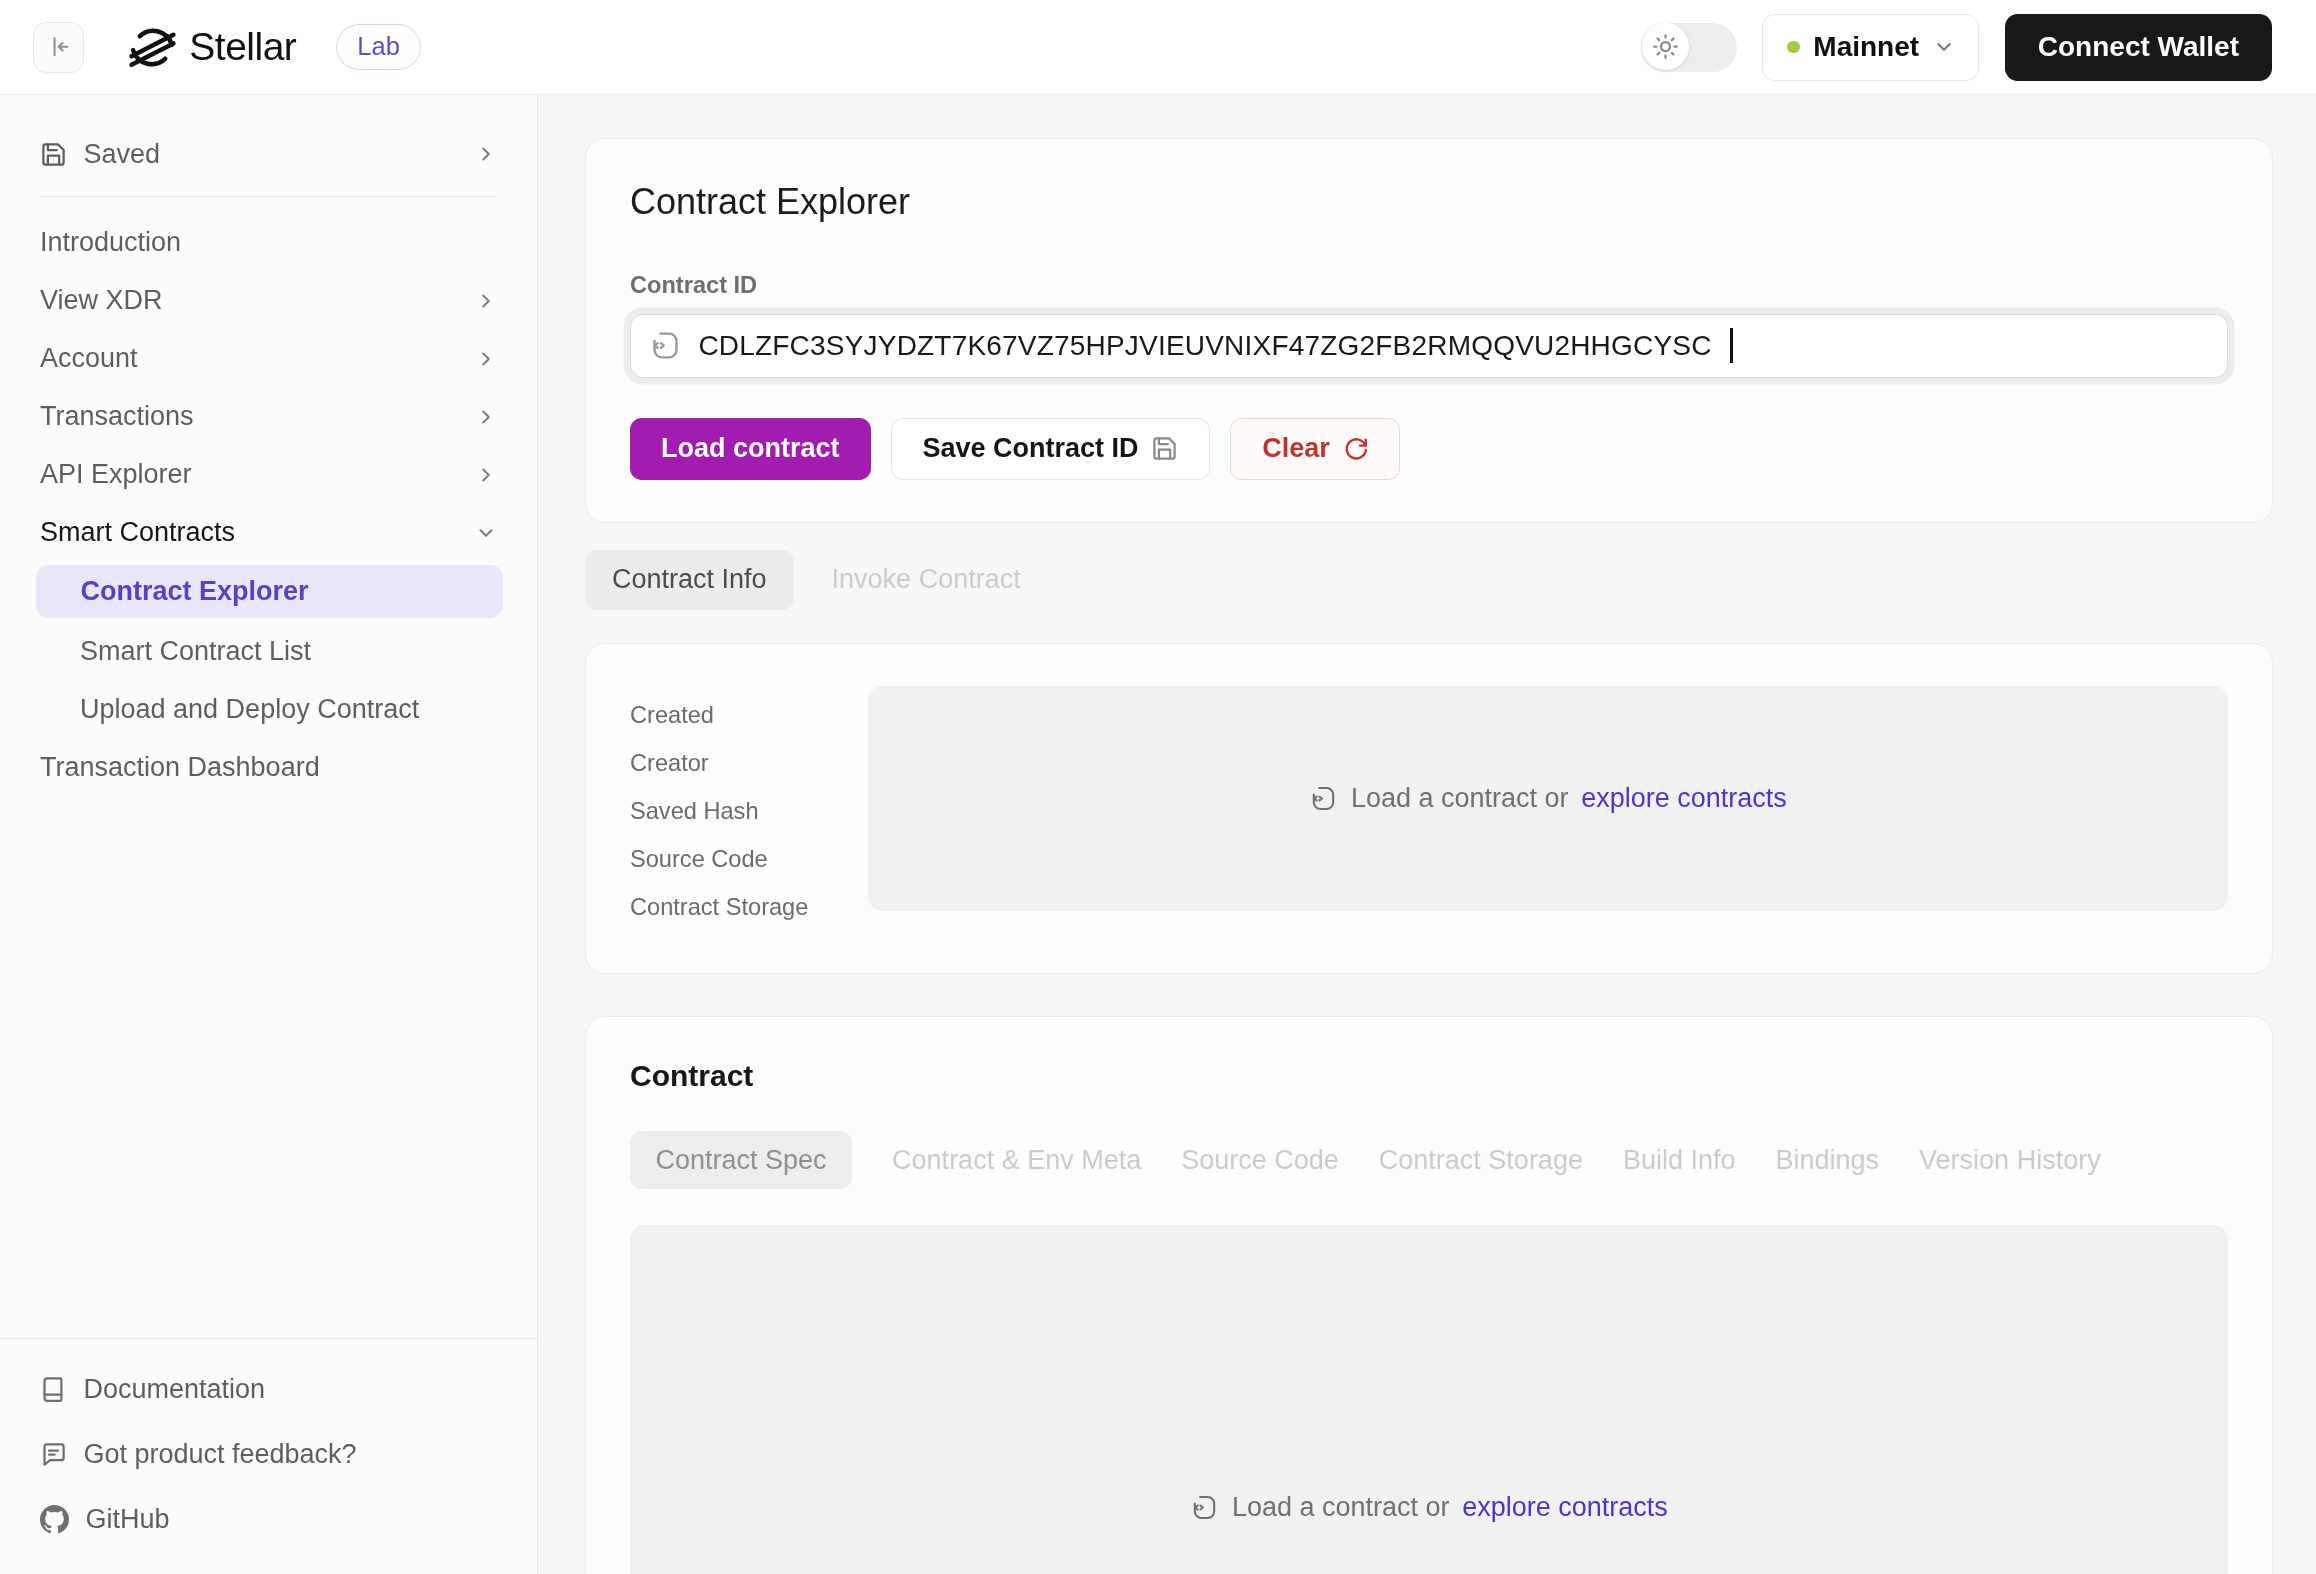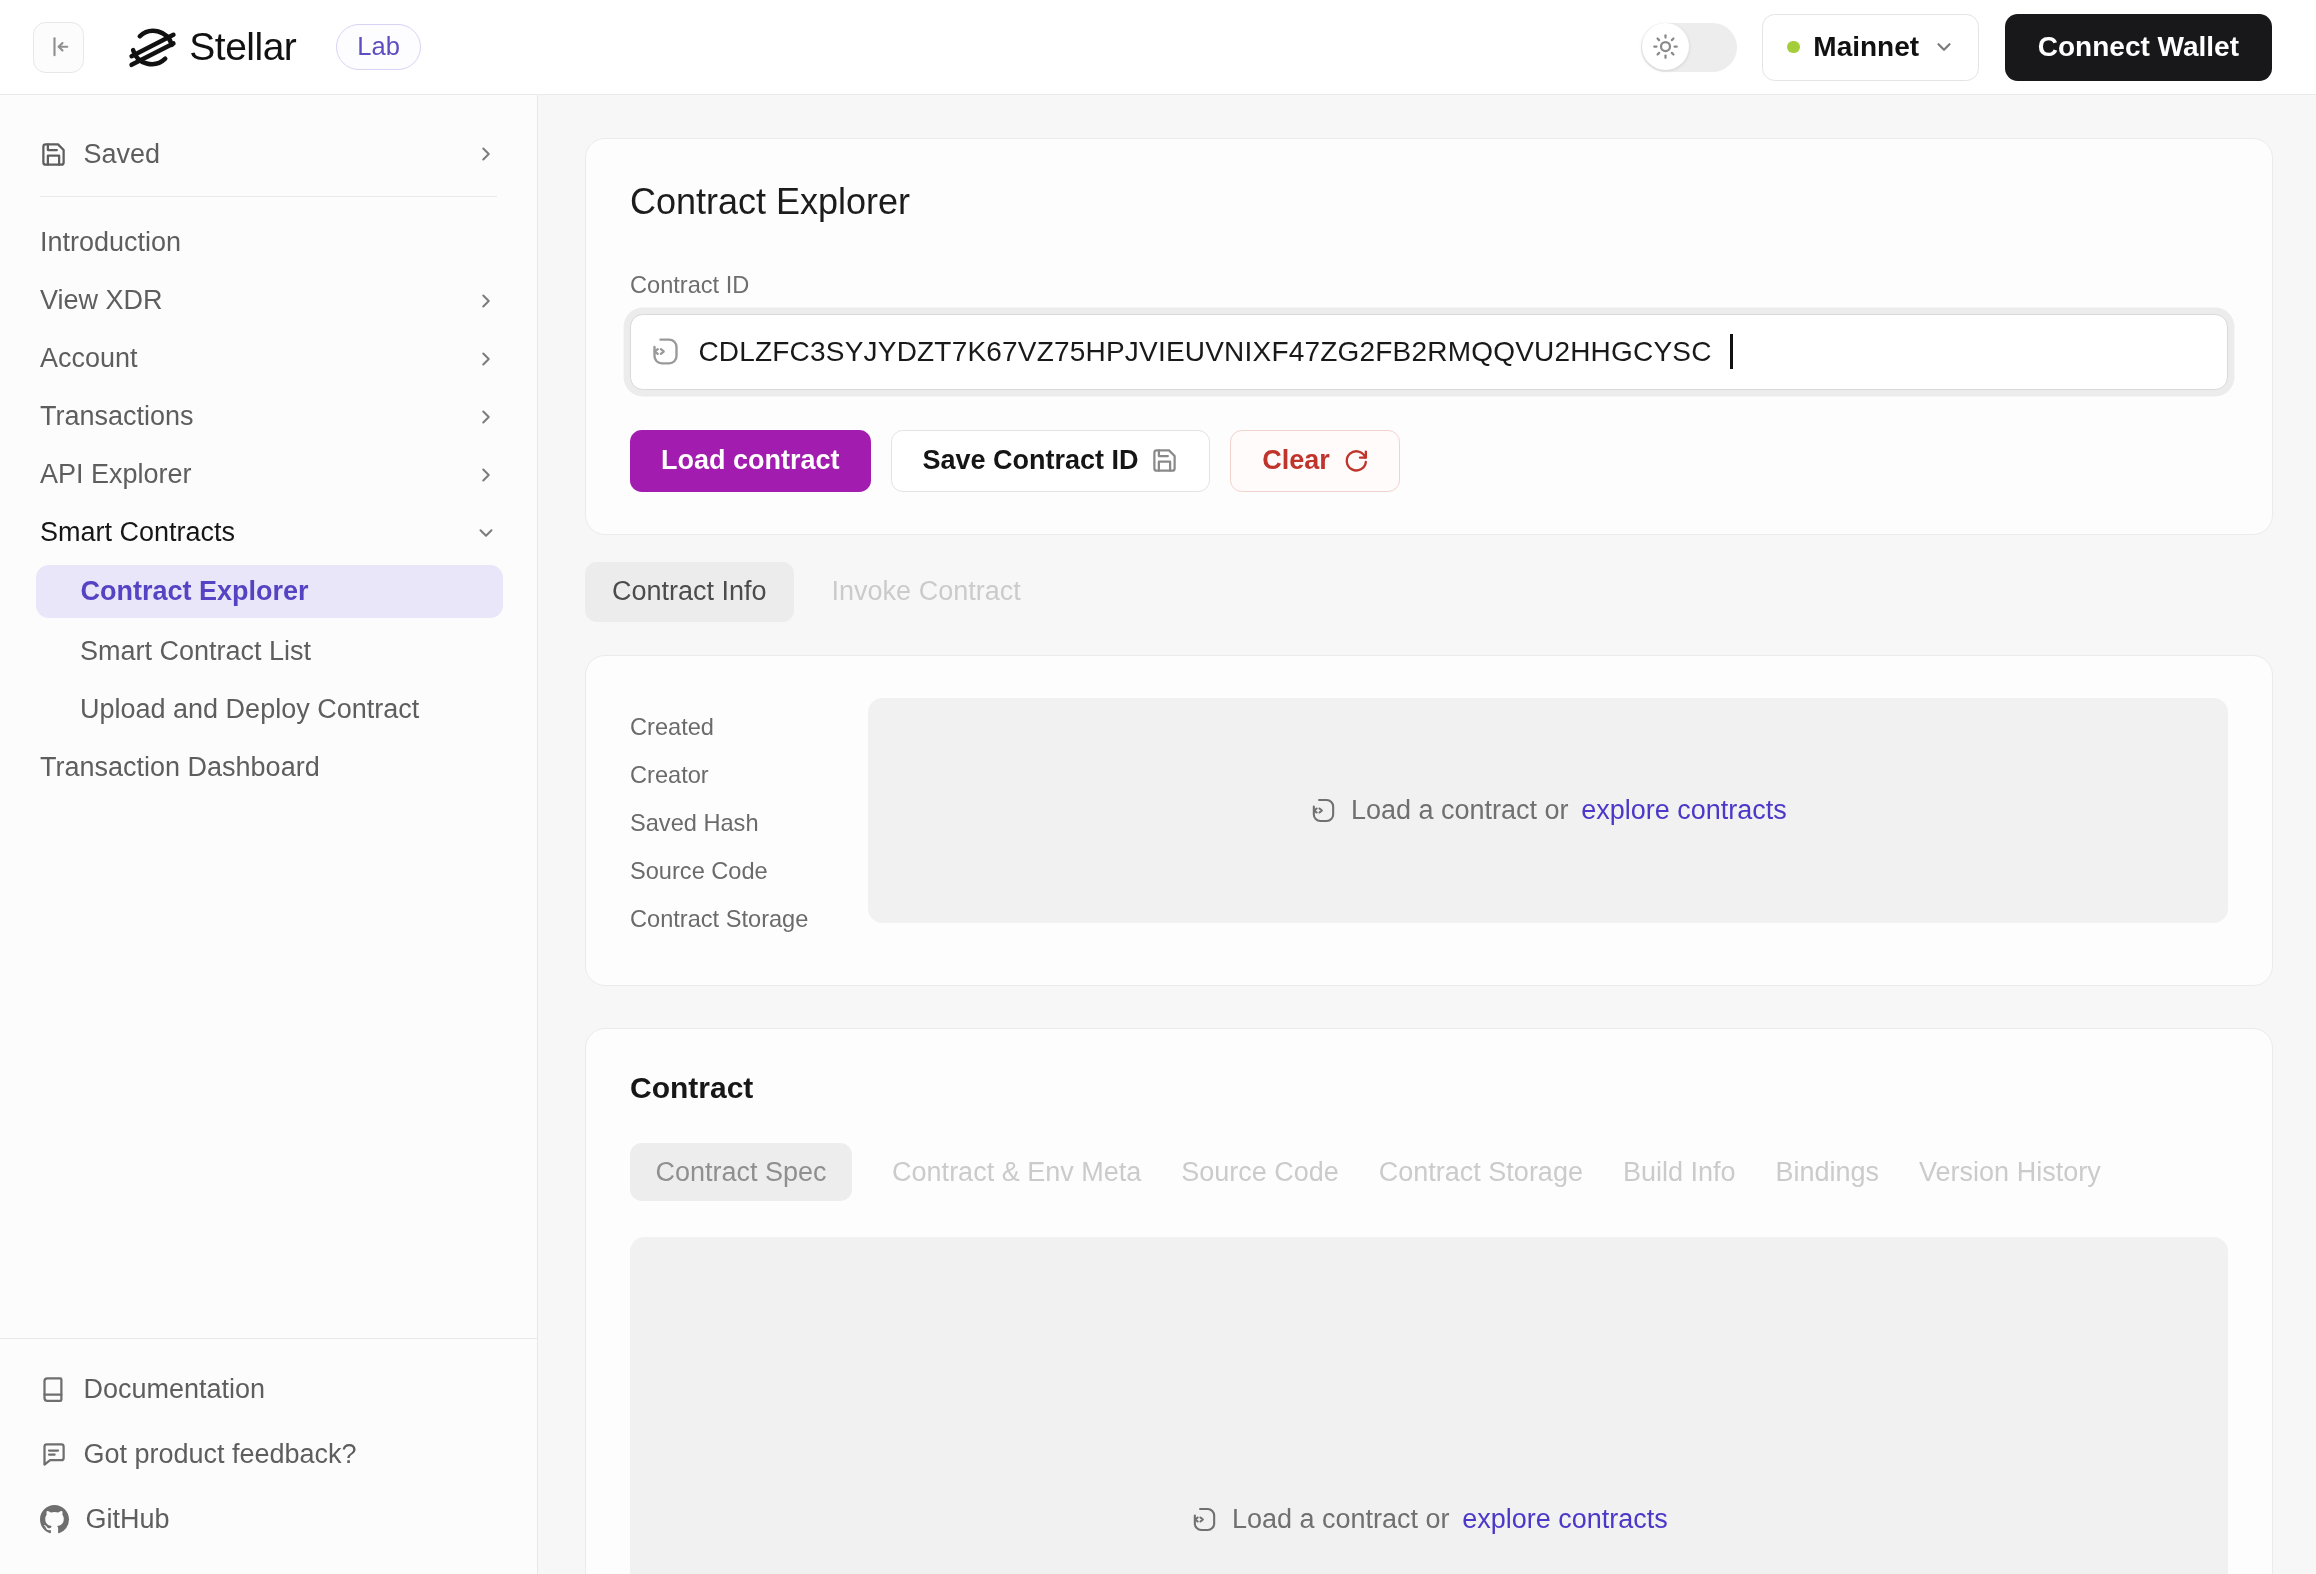--- a/index.html
+++ b/index.html
@@ -80,23 +80,23 @@
   .sidebar-footer .side-row { height: 65px; }
   .sidebar-footer .side-row .f-icon { color: #6f6f6f; }
 
   
   .main { margin-left: 538px; padding: 138px 44px 0 47px; }
   .card {
     background: #fdfdfd; border: 1.8px solid #ebebeb; border-radius: 20px;
     padding: 42px 44px;
   }
   .card-title { font-size: 36px; font-weight: 400; color: #1c1c1c; }
-  .field-label { margin-top: 49px; font-size: 23.6px; color: #6e6e6e; }
+  .field-label { margin-top: 49px; font-size: 23.6px; color: #6e6e6e; font-weight: bold; }
   .id-input {
-    margin-top: 14.5px; height: 76px; border: 1.8px solid #d9d9d9; border-radius: 12.7px;
+    margin-top: 14.5px; height: 64px; border: 1.8px solid #d9d9d9; border-radius: 12.7px;
     background: #ffffff; box-shadow: 0 0 0 6.4px #ececec;
     display: flex; align-items: center; gap: 16.4px; padding: 0 18px; cursor: text;
   }
   .id-input .contract-icon { color: #9a9a9a; flex: none; }
   .id-value { font-size: 28px; color: #191919; letter-spacing: 0.2px; white-space: nowrap; }
   .caret { display: inline-block; width: 2.7px; height: 35px; background: #111; vertical-align: middle; margin-left: 1.8px; }
   .btn-row { margin-top: 40px; display: flex; align-items: center; gap: 20px; }
   .btn {
     height: 62px; border-radius: 11.8px; font-size: 27px; font-weight: 700;
     display: inline-flex; align-items: center; gap: 12.7px; padding: 0 31px;

